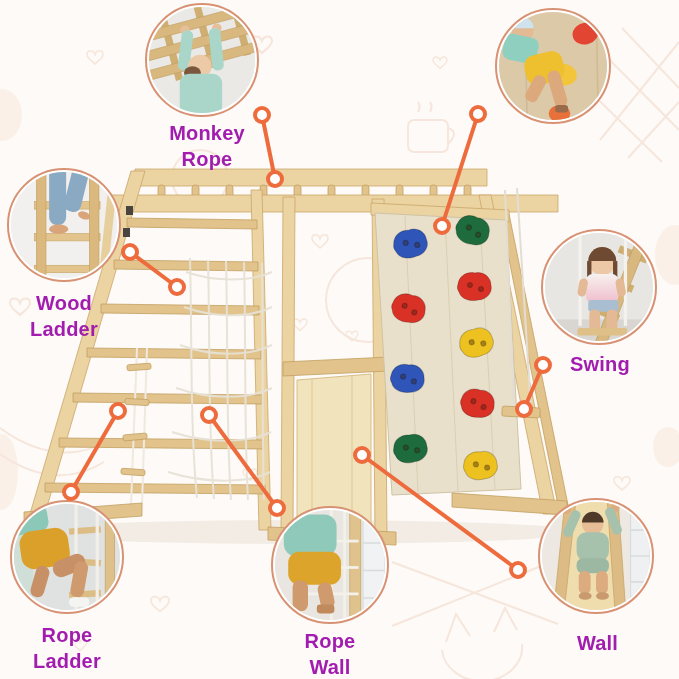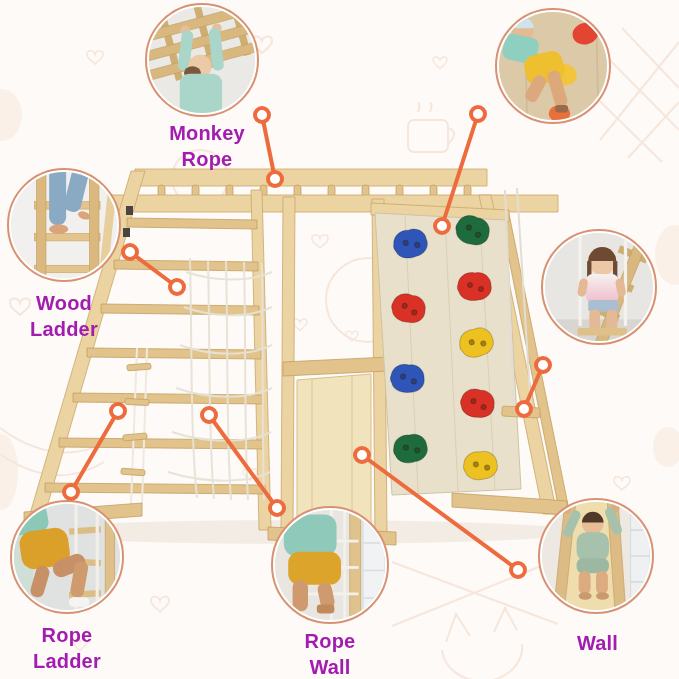--- a/index.html
+++ b/index.html
@@ -359,20 +359,24 @@
   </div>
 
   <div class="feature-label" style="left:127px;top:120px;width:160px;">
     <span>Monkey</span>
       <span>Rope</span>
   </div>
   <div class="feature-label" style="left:-16px;top:290px;width:160px;">
     <span>Wood</span>
       <span>Ladder</span>
   </div>
+  <div class="feature-label" style="left:545px;top:351px;width:110px;">
+    <span>Swing</span>
+      <span></span>
+  </div>
   <div class="feature-label" style="left:-13px;top:622px;width:160px;">
     <span>Rope</span>
       <span>Ladder</span>
   </div>
   <div class="feature-label" style="left:250px;top:628px;width:160px;">
     <span>Rope</span>
       <span>Wall</span>
   </div>
   <div class="feature-label" style="left:540px;top:630px;width:115px;">
     <span>Wall</span>

